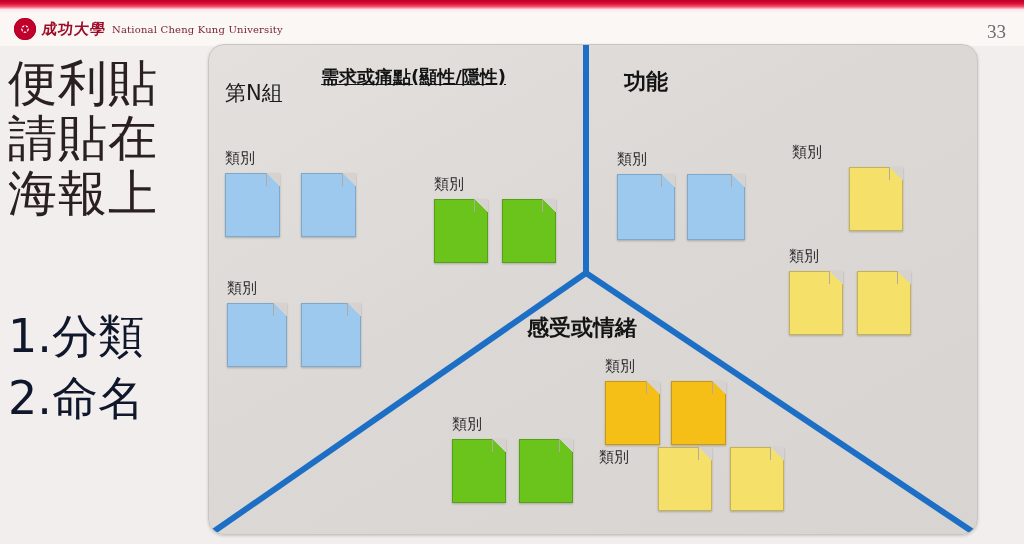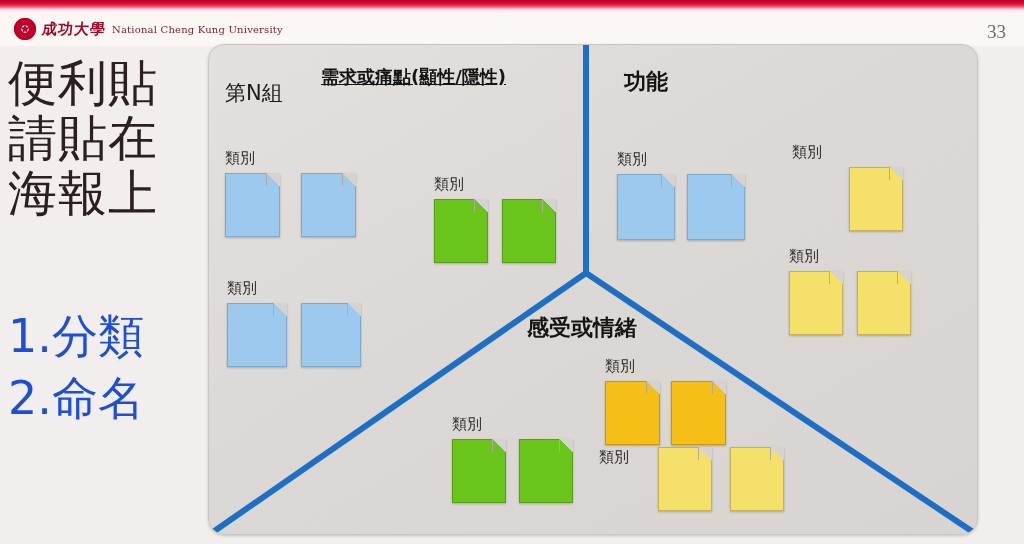--- a/index.html
+++ b/index.html
@@ -60,21 +60,21 @@
     position:absolute;left:8px;top:56px;width:192px;
   }
   .big-line{
     font-family:"DejaVu Sans","Liberation Sans",sans-serif;
     font-size:49px;line-height:55px;color:#2b2020;letter-spacing:1px;
     white-space:nowrap;
   }
   #steps{position:absolute;left:8px;top:305px;}
   .step-line{
     font-family:"DejaVu Sans","Liberation Sans",sans-serif;
-    font-size:46px;line-height:62px;color:#1d4ed8;white-space:nowrap;
+    font-size:46px;line-height:62px;color:#0f172a;white-space:nowrap;
   }
   
   #panel{
     position:absolute;left:208px;top:44px;width:768px;height:489px;
     background:linear-gradient(150deg,#e3e0de 0%,#dbd8d6 45%,#d8d4d2 100%);
     border:1px solid #c9c5c3;border-radius:16px;
     box-shadow:0 1px 3px rgba(0,0,0,.18);
     overflow:hidden;
   }
   #panel-svg{position:absolute;left:0;top:0;width:768px;height:489px;}

